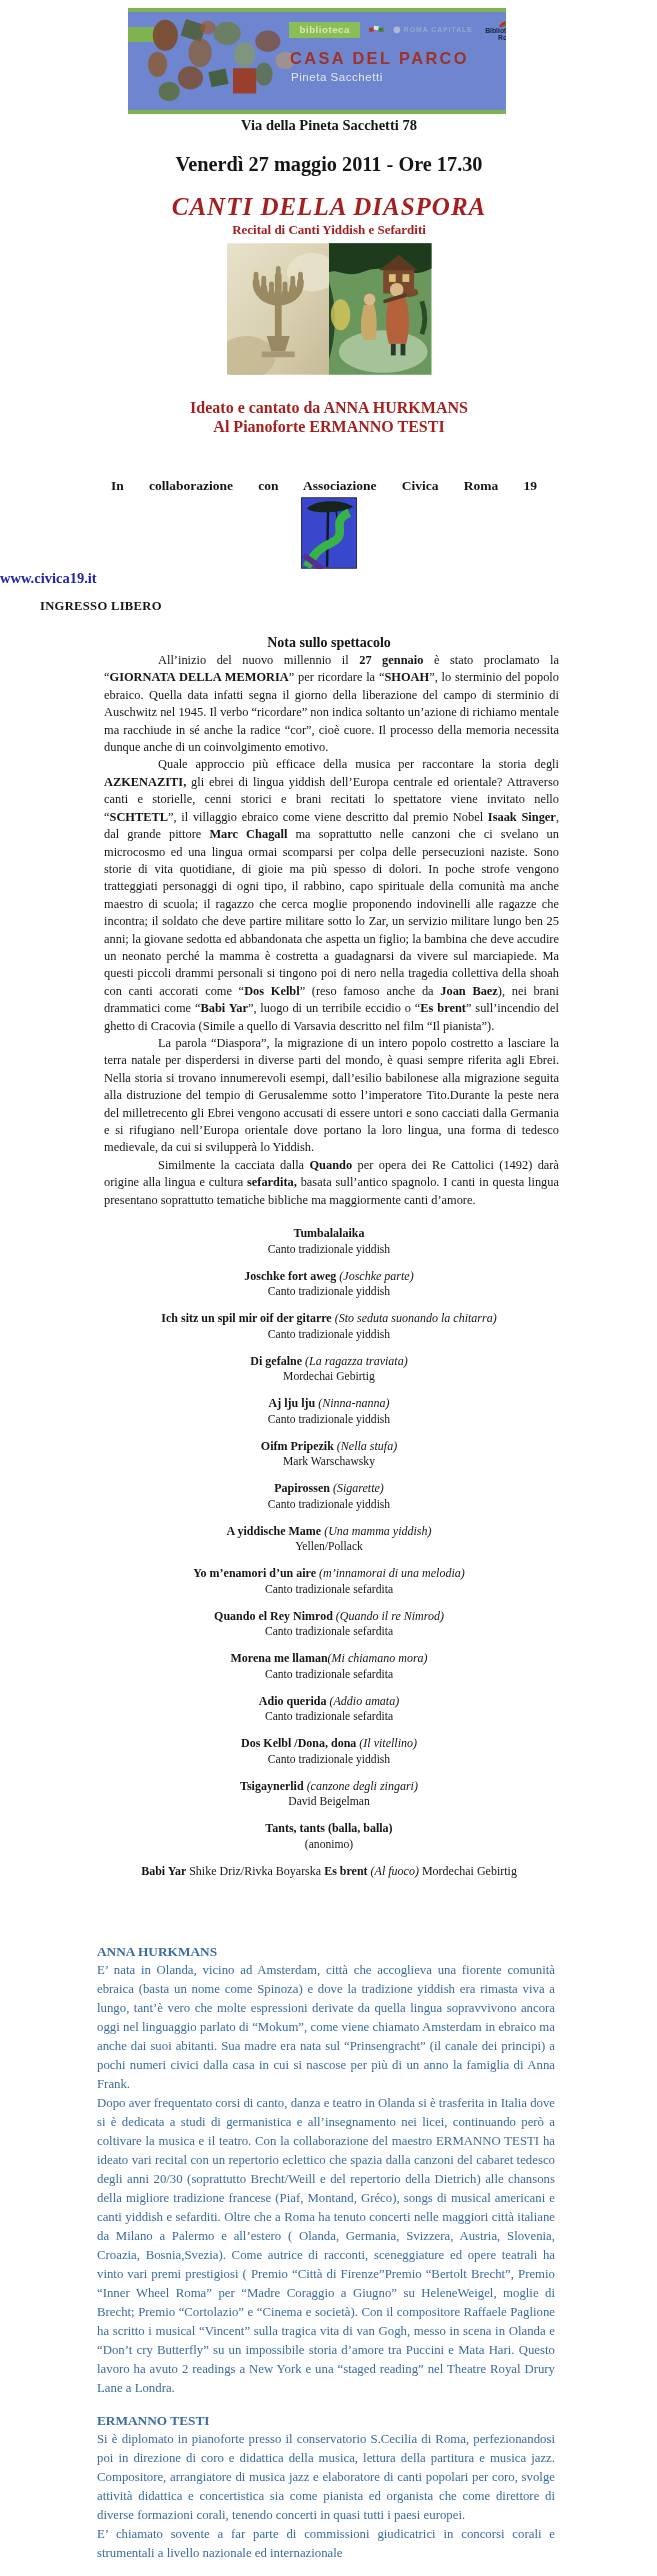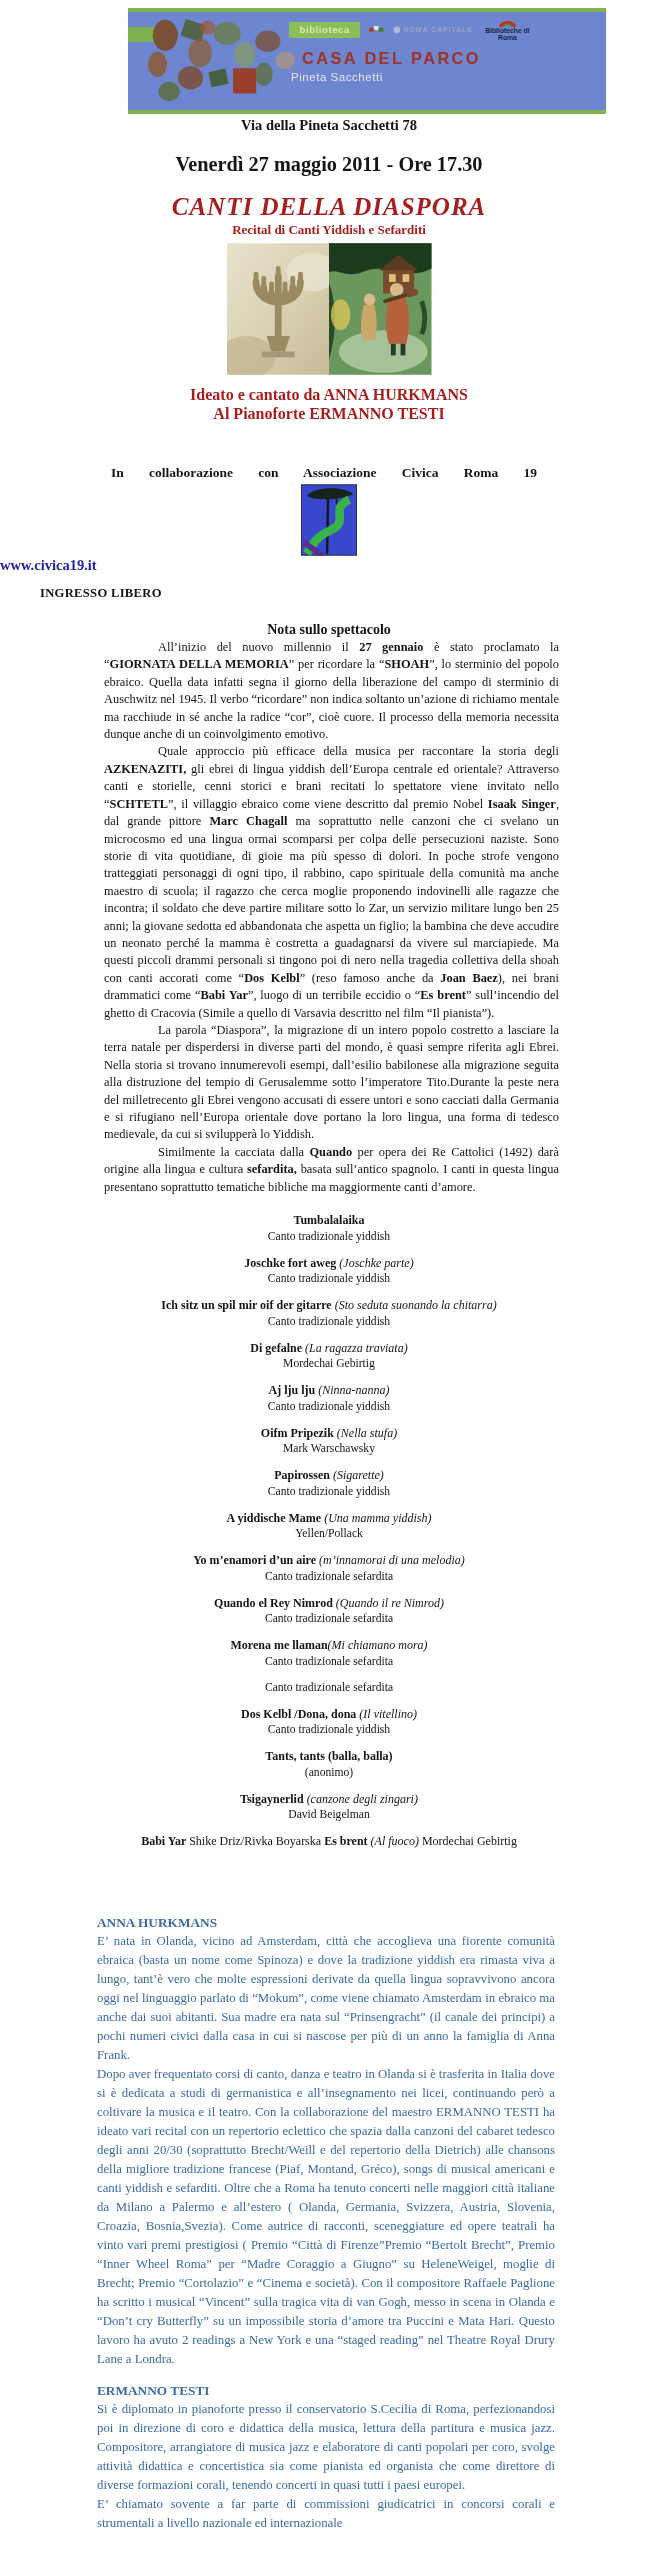--- a/index.html
+++ b/index.html
@@ -1,47 +1,47 @@
 <!DOCTYPE html>
 <html><head>
 <meta charset="utf-8">
 <style>
   html,body { margin:0; padding:0; background:#ffffff; }
   .page {
     position:relative; width:658px; height:2576px; overflow:hidden;
     background:#ffffff; font-family:"Liberation Serif", serif; color:#151515;
   }
   
-  .banner { position:relative; margin:7.7px 0 0 128px; width:478px; height:106px;
+  .banner { position:relative; margin:7.7px 0 0 128px; width:378px; height:106px;
     background:#6e86cf; overflow:hidden; }
   .banner .strip-top { position:absolute; left:0; top:0; width:100%; height:4.8px; background:#7fb352; }
   .banner .strip-bottom { position:absolute; left:0; bottom:0; width:100%; height:3.9px; background:#7fb352; }
   .banner .green-block { position:absolute; left:0; top:19.3px; width:29px; height:15.5px; background:#7fb352; }
   .banner .collage { position:absolute; left:15.5px; top:6.8px; }
   .banner-row { position:absolute; left:161px; top:10.6px; display:flex; align-items:center; gap:8.7px;
     font-family:"Liberation Sans", sans-serif; }
   .pill { background:#8cbe58; color:#d8eab0; font-weight:bold; font-size:9.7px;
     padding:1.9px 10.6px 2.9px; letter-spacing:0.5px; }
   .roma-cap { display:flex; align-items:center; gap:2.9px; color:#9aa7c8;
     font-size:6.8px; font-weight:bold; letter-spacing:1px; white-space:nowrap; }
   .bib-roma { display:flex; flex-direction:column; align-items:center;
     color:#16213d; font-size:6.8px; font-weight:bold; line-height:6.8px; width:52px; text-align:center; }
-  .banner-title { position:absolute; left:174px; top:41px; color:#a03226; font-weight:bold;
+  .banner-title { position:absolute; left:162px; top:41px; color:#a03226; font-weight:bold;
     font-family:"Liberation Sans", sans-serif; font-size:16.4px; letter-spacing:2.4px; white-space:nowrap; }
   .banner-subtitle { position:absolute; left:163px; top:62px; color:#e4e6ee;
     font-family:"Liberation Sans", sans-serif; font-size:11.6px; letter-spacing:0.5px; }
   
   .address { text-align:center; font-weight:bold; font-size:14.5px; margin-top:2.9px; }
   .datetime { text-align:center; font-weight:bold; font-size:20.3px; margin-top:19.3px; }
   .event-title { text-align:center; font-weight:bold; font-style:italic; font-size:25px;
     color:#a61f1f; margin-top:17.4px; letter-spacing:1px; }
   .event-subtitle { text-align:center; font-weight:bold; font-size:13px; color:#a61f1f; margin-top:1px; }
   .artwork { margin:4.8px auto 0; width:205px; height:132px; display:flex; }
   .credits { text-align:center; color:#a61f1f; font-weight:bold; font-size:16px;
-    line-height:19.3px; margin-top:10px; }
+    line-height:19.3px; margin-top:23px; }
   .collab { margin:41px 121px 0 111px; font-weight:bold; font-size:13.5px;
     text-align:justify; text-align-last:justify; }
   .logo-civica { margin:2.9px auto 0; width:56px; height:72px; }
   .website { font-weight:bold; font-size:14.5px; color:#2323a8; margin-top:1.9px; }
   .free-entry { font-weight:bold; font-size:12.6px; margin-top:11.6px; letter-spacing:0.3px;padding-left:40px; }
   
   .nota-heading { text-align:center; font-weight:bold; font-size:14px; margin-top:21px; }
   .nota { margin:1px 99px 0 104px; font-size:12.4px; line-height:17.4px; text-align:justify; }
   .nota p { margin:0; text-indent:54px; }
   
@@ -231,33 +231,34 @@
       </div>
       <div class="song-item">
         <div class="song-title"><b>Quando el Rey Nimrod </b><i>(Quando il re Nimrod)</i></div>
         <div class="song-by">Canto tradizionale sefardita</div>
       </div>
       <div class="song-item">
         <div class="song-title"><b>Morena me llaman</b><i>(Mi chiamano mora)</i></div>
         <div class="song-by">Canto tradizionale sefardita</div>
       </div>
       <div class="song-item">
+        <div class="song-title"><b>Adio querida </b><i>(Addio amata)</i></div>
         <div class="song-by">Canto tradizionale sefardita</div>
       </div>
       <div class="song-item">
         <div class="song-title"><b>Dos Kelbl /Dona, dona </b><i>(Il vitellino)</i></div>
         <div class="song-by">Canto tradizionale yiddish</div>
+      </div>
+      <div class="song-item">
+        <div class="song-title"><b>Tsigaynerlid </b><i>(canzone degli zingari)</i></div>
+        <div class="song-by">David Beigelman</div>
       </div>
       <div class="song-item">
         <div class="song-title"><b>Tants, tants (balla, balla)</b></div>
         <div class="song-by">(anonimo)</div>
-      </div>
-      <div class="song-item">
-        <div class="song-title"><b>Tsigaynerlid </b><i>(canzone degli zingari)</i></div>
-        <div class="song-by">David Beigelman</div>
       </div>
       <div class="song-item">
         <div class="song-title"><b>Babi Yar </b><span>Shike Driz/Rivka Boyarska </span><b>Es brent </b><i>(Al fuoco)</i><span> Mordechai Gebirtig</span></div>
       </div>
     </div>
 
   <div class="bios">
       <section class="bio">
         <div class="bio-name">ANNA HURKMANS</div>
         <p>E’ nata in Olanda, vicino ad Amsterdam, città che accoglieva una fiorente comunità ebraica (basta un nome come Spinoza) e dove la tradizione yiddish era rimasta viva a lungo, tant’è vero che molte espressioni derivate da quella lingua sopravvivono ancora oggi nel linguaggio parlato di “Mokum”, come viene chiamato Amsterdam in ebraico ma anche dai suoi abitanti. Sua madre era nata sul “Prinsengracht” (il canale dei principi) a pochi numeri civici dalla casa in cui si nascose per più di un anno la famiglia di Anna Frank.</p>

